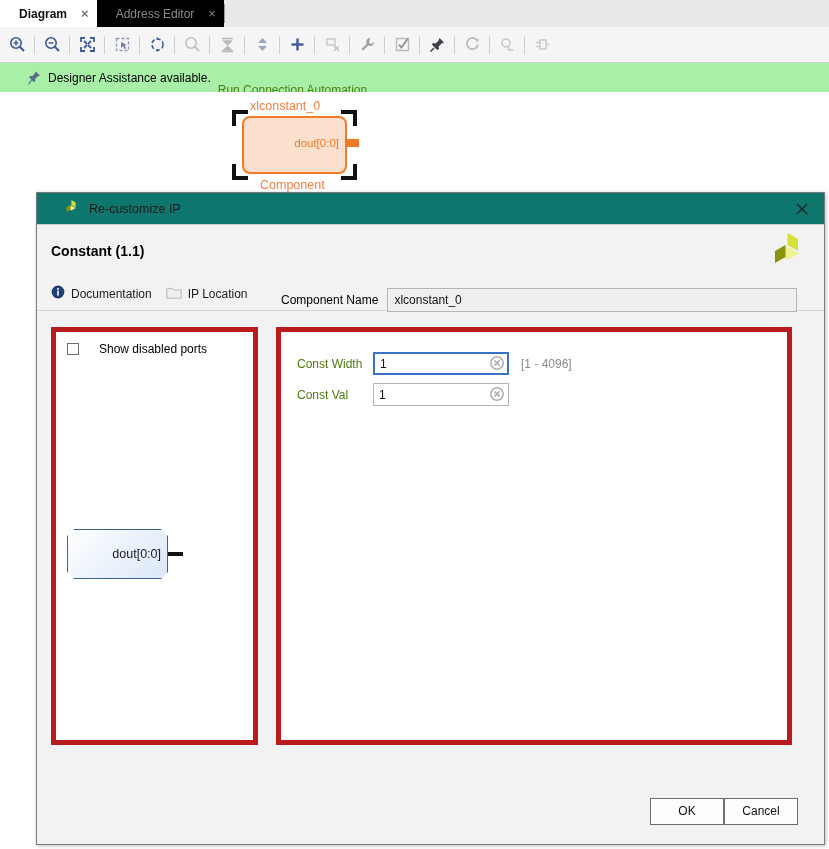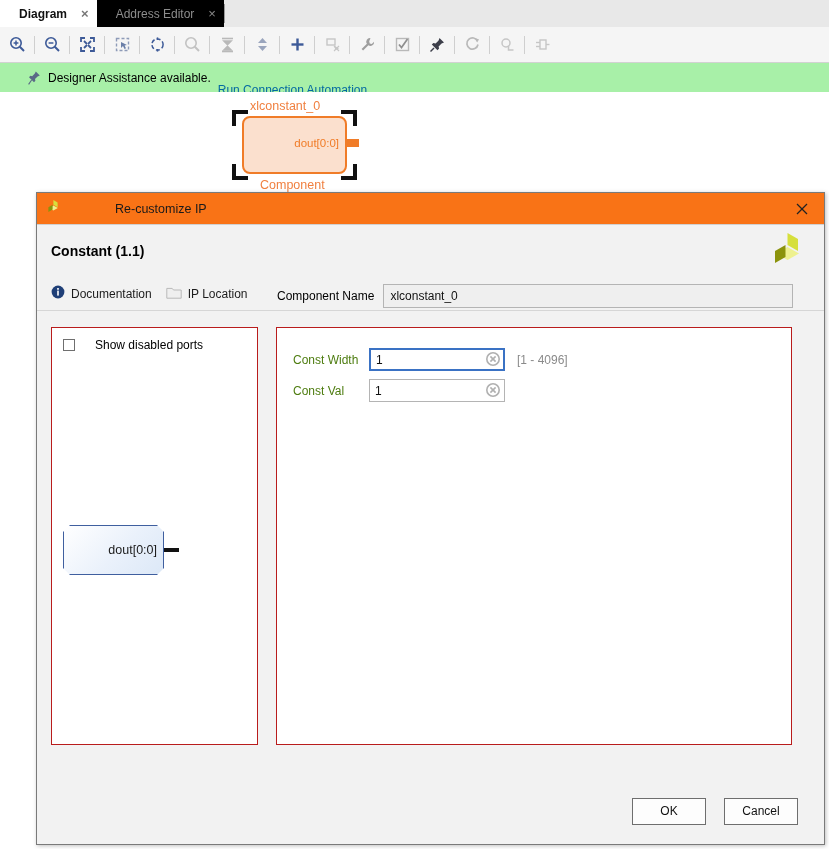--- a/index.html
+++ b/index.html
@@ -57,21 +57,21 @@
   
   .assist {
     position: absolute; left: 0; top: 63px; width: 829px; height: 29px;
     background: #a8f0a8;
     display: flex; align-items: center;
     padding-left: 28px; box-sizing: border-box;
     font-size: 12px;
   }
   .assist-icon { margin-right: 7px; display: flex; align-items: center; }
   .assist-link {
-    color: #0369a1; margin-left: 7px; cursor: pointer; margin-top: 24px;
+    color: #4d7c0f; margin-left: 7px; cursor: pointer; margin-top: 24px;
   }
 
   
   .canvas {
     position: absolute; left: 0; top: 92px; width: 829px; height: 757px;
     background: #ffffff;
   }
   .blockwrap {
     position: absolute; left: 232px; top: 8px; width: 125px; height: 90px;
   }
@@ -114,24 +114,24 @@
   
   .dialog {
     position: absolute; left: 36px; top: 192px;
     width: 789px; height: 653px;
     background: #f2f2f2;
     border: 1px solid #7a7a7a;
     box-sizing: border-box;
     box-shadow: 1px 1px 4px rgba(0,0,0,0.25);
   }
   .dlg-titlebar {
-    position: relative; height: 32px; background: #f97316;
+    position: relative; height: 32px; background: #0f766e;
     border-bottom: 1px solid #d0d0d0;
     display: flex; align-items: center;
-    padding-left: 8px; box-sizing: border-box; gap: 44px;
+    padding-left: 26px; box-sizing: border-box;
   }
   .dlg-title-text { margin-left: 9px; font-size: 12.5px; color: #1a1a1a; }
   .dlg-close {
     position: absolute; right: 0; top: 0; width: 44px; height: 31px;
     display: flex; align-items: center; justify-content: center;
     cursor: pointer;
   }
   .dlg-head {
     position: relative; height: 52px;
     display: flex; align-items: center;
@@ -149,21 +149,21 @@
     font-size: 12px; color: #1c1c1c; margin-right: 14px;
   }
   .dlg-link .ltxt { margin-left: 6px; }
 
   .dlg-body {
     position: relative; padding: 16px 14px 0 14px;
     display: flex; gap: 18px;
   }
   .panel {
     background: #ffffff;
-    border: 1px solid #b91c1c;
+    border: 5px solid #b91c1c;
     box-sizing: border-box;
   }
   .panel-left { width: 207px; height: 418px; position: relative; }
   .panel-right { width: 516px; height: 418px; position: relative; }
 
   .chkrow {
     display: flex; align-items: center;
     padding: 10px 0 0 11px;
   }
   .chkbox {
@@ -232,21 +232,21 @@
     position: absolute; left: 0; bottom: 0; width: 100%;
     height: 66px;
     display: flex; align-items: center; justify-content: flex-end;
     padding-right: 26px; box-sizing: border-box;
   }
   .btn {
     width: 74px; height: 27px;
     background: #fdfdfd; border: 1px solid #6e6e6e;
     box-sizing: border-box;
     font-family: "Liberation Sans", sans-serif; font-size: 12px;
-    color: #111; cursor: pointer; margin-left: 18px;
+    color: #111; cursor: pointer; 
   }
 </style>
 </head>
 <body>
 
 <div id="root">
 
   <div class="tabstrip">
     <div class="tab active">
       <span class="tab-label">Diagram</span>

